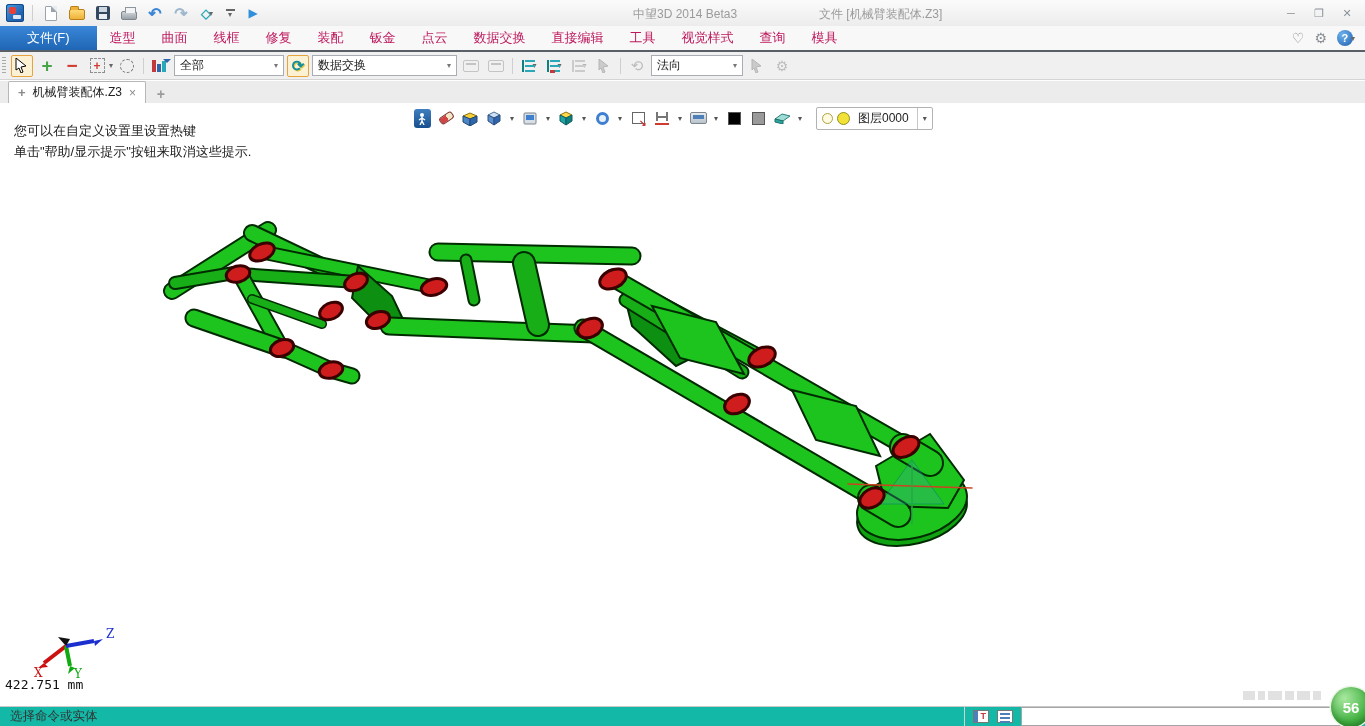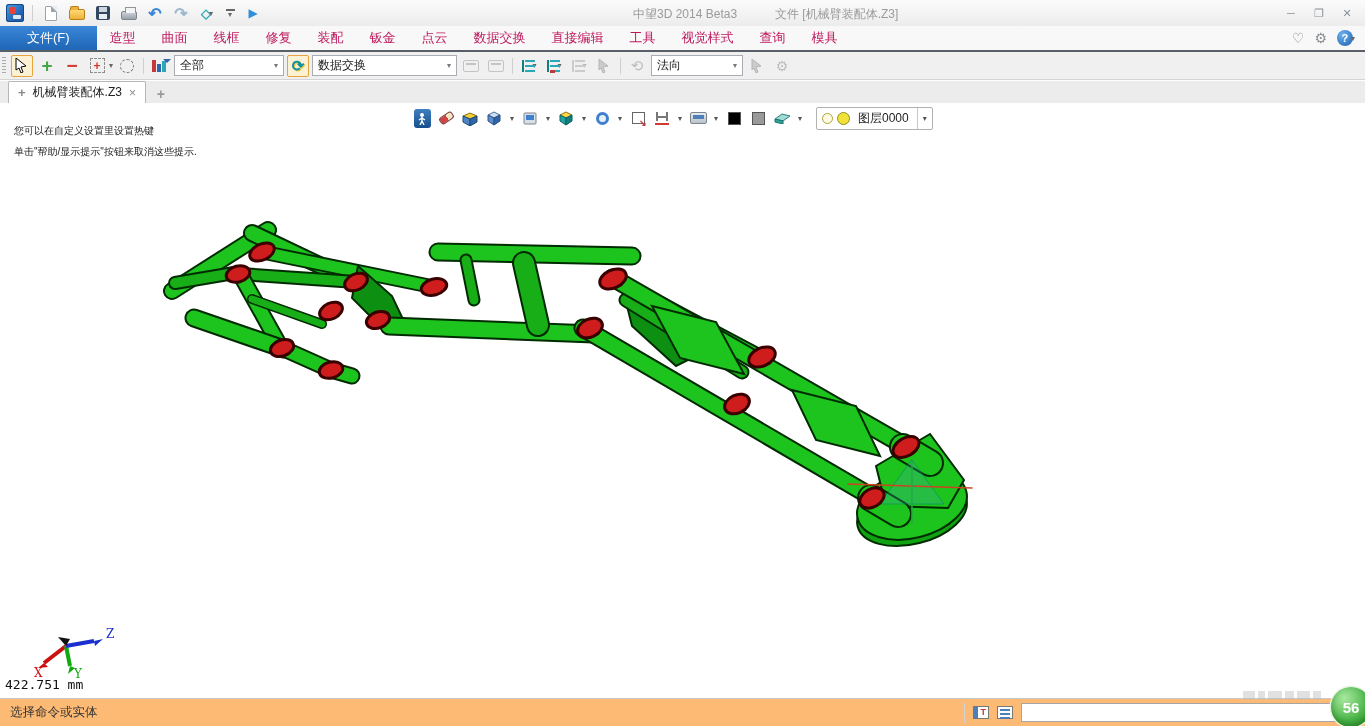--- a/index.html
+++ b/index.html
@@ -29,21 +29,21 @@
   .glyph-undo{color:#3b85d6;font-size:16px;font-weight:bold}
   .glyph-redo{color:#9db7cd;font-size:16px;font-weight:bold}
   .glyph-diamond{color:#2ba8b8;font-size:13px;font-weight:bold}
   .glyph-play{color:#2f8fdb;font-size:12px}
   .caret-s{font-size:8px;color:#666;margin-left:-2px}
   .custbtn{display:flex;flex-direction:column;align-items:center;justify-content:center;width:14px}
   .custbtn i{display:block;width:9px;border-top:2px solid #666;margin-bottom:1px}
   .custbtn span{font-size:8px;color:#666;line-height:5px;font-style:normal}
   .titles{position:absolute;left:0;right:0;top:0;height:26px;pointer-events:none}
   .titles span{position:absolute;top:6px;font-size:12px;color:#9b9b9b;white-space:nowrap}
-  .t-app{left:633px}.t-doc{left:775px}
+  .t-app{left:633px}.t-doc{left:819px}
   .winctl{position:absolute;right:4px;top:0;height:26px;display:flex;align-items:center}
   .winbtn{width:28px;height:22px;display:flex;align-items:center;justify-content:center;color:#8b9299;font-size:11px}
 
   
   .menubar{position:absolute;top:26px;left:0;right:0;height:26px;background:#f8f8f8;
            border-bottom:2px solid #595f66;display:flex;align-items:stretch;font-size:13px}
   .mitem{display:flex;align-items:center;padding:0 13px;color:#be185d}
   .mitem.active{background:linear-gradient(#3a86d8,#1f66b5);color:#fff;padding:0 27px}
   .menuright{margin-left:auto;display:flex;align-items:center;gap:10px;padding-right:10px}
   .mri{color:#8a8f94;font-size:14px;display:flex;align-items:center}
@@ -85,21 +85,21 @@
   
   .tabbar{position:absolute;top:81px;left:0;right:0;height:22px;background:#ececec;display:flex;align-items:flex-end;padding-left:8px}
   .tab{height:22px;background:#fff;border:1px solid #b7b7b7;border-bottom:none;border-radius:2px 2px 0 0;
        display:flex;align-items:center;gap:7px;padding:0 9px;font-size:12px;color:#222}
   .tab .pre{color:#8a8a8a;font-size:13px;font-weight:bold}
   .tab .cls{color:#8a8a8a;font-size:12px}
   .newtab{width:30px;height:18px;display:flex;align-items:center;justify-content:center;color:#9a9a9a;font-size:14px;font-weight:bold}
 
   
   .canvas{position:absolute;top:103px;left:0;width:1365px;height:595px;background:#fff;overflow:hidden}
-  .hint{position:absolute;left:14px;top:17px;font-size:10px;color:#1a1a1a;line-height:21px}
+  .hint{position:absolute;left:14px;top:17px;font-size:13px;color:#1a1a1a;line-height:21px}
   .modelsvg{position:absolute;left:0;top:0}
 
   
   .floatbar{position:absolute;left:412px;top:2px;height:26px;display:flex;align-items:center;gap:4px}
   .fico{height:22px;min-width:20px;display:flex;align-items:center;justify-content:center;position:relative}
   .fc{font-size:8px;color:#555;width:8px;display:flex;justify-content:center}
   .exitbox{width:17px;height:19px;border-radius:3px;background:linear-gradient(#3f7fc0,#184f8e);display:flex;align-items:center;justify-content:center}
   .eraser{width:15px;height:8px;border:1px solid #7c3030;border-radius:3px;transform:rotate(-35deg);
           background:linear-gradient(90deg,#d24444 55%,#f2e7c6 55%)}
   .swatch{width:13px;height:13px;border:1px solid #555}
@@ -118,21 +118,21 @@
   .bulb{width:11px;height:11px;border-radius:50%;border:1.5px solid #b0a23c;background:#fffbe2}
   .ycirc{width:13px;height:13px;border-radius:50%;border:1px solid #8f8f1c;background:#f2e136}
   .layerlbl{font-size:12px;color:#222;padding:0 4px}
   .layercaret{width:15px;align-self:stretch;border-left:1px solid #c6c6c6;display:flex;align-items:center;justify-content:center;font-size:8px;color:#555}
 
   
   .triad{position:absolute;left:14px;top:520px}
   .measure{position:absolute;left:5px;top:574px;font-family:"DejaVu Sans Mono",monospace;font-size:13px;color:#111}
 
   
-  .statusbar{position:absolute;bottom:0;left:0;right:0;height:28px;background:#fdba74;
+  .statusbar{position:absolute;bottom:0;left:0;right:0;height:20px;background:#14b8a6;
              border-top:1px solid #c9c9c9;display:flex;align-items:center;font-size:12.5px;color:#333}
   .stmsg{padding-left:10px}
   .stright{margin-left:auto;display:flex;align-items:center;gap:8px;padding-right:6px}
   .stsep{width:1px;height:20px;background:#d2d2d2}
   .stico1{width:16px;height:13px;border:1px solid #777;background:#fff;position:relative}
   .stico1:before{content:"";position:absolute;left:0;top:0;bottom:0;width:4px;background:#4f7fb8}
   .stico1:after{content:"T";position:absolute;right:2px;top:0px;color:#c23a3a;font-size:9px;font-weight:bold}
   .stico2{width:16px;height:13px;border:1px solid #777;background:#fff;position:relative}
   .stico2:before{content:"";position:absolute;left:2px;right:2px;top:2px;height:2px;background:#4f7fb8;
                  box-shadow:0 4px 0 #4f7fb8, 0 8px 0 #4f7fb8}

